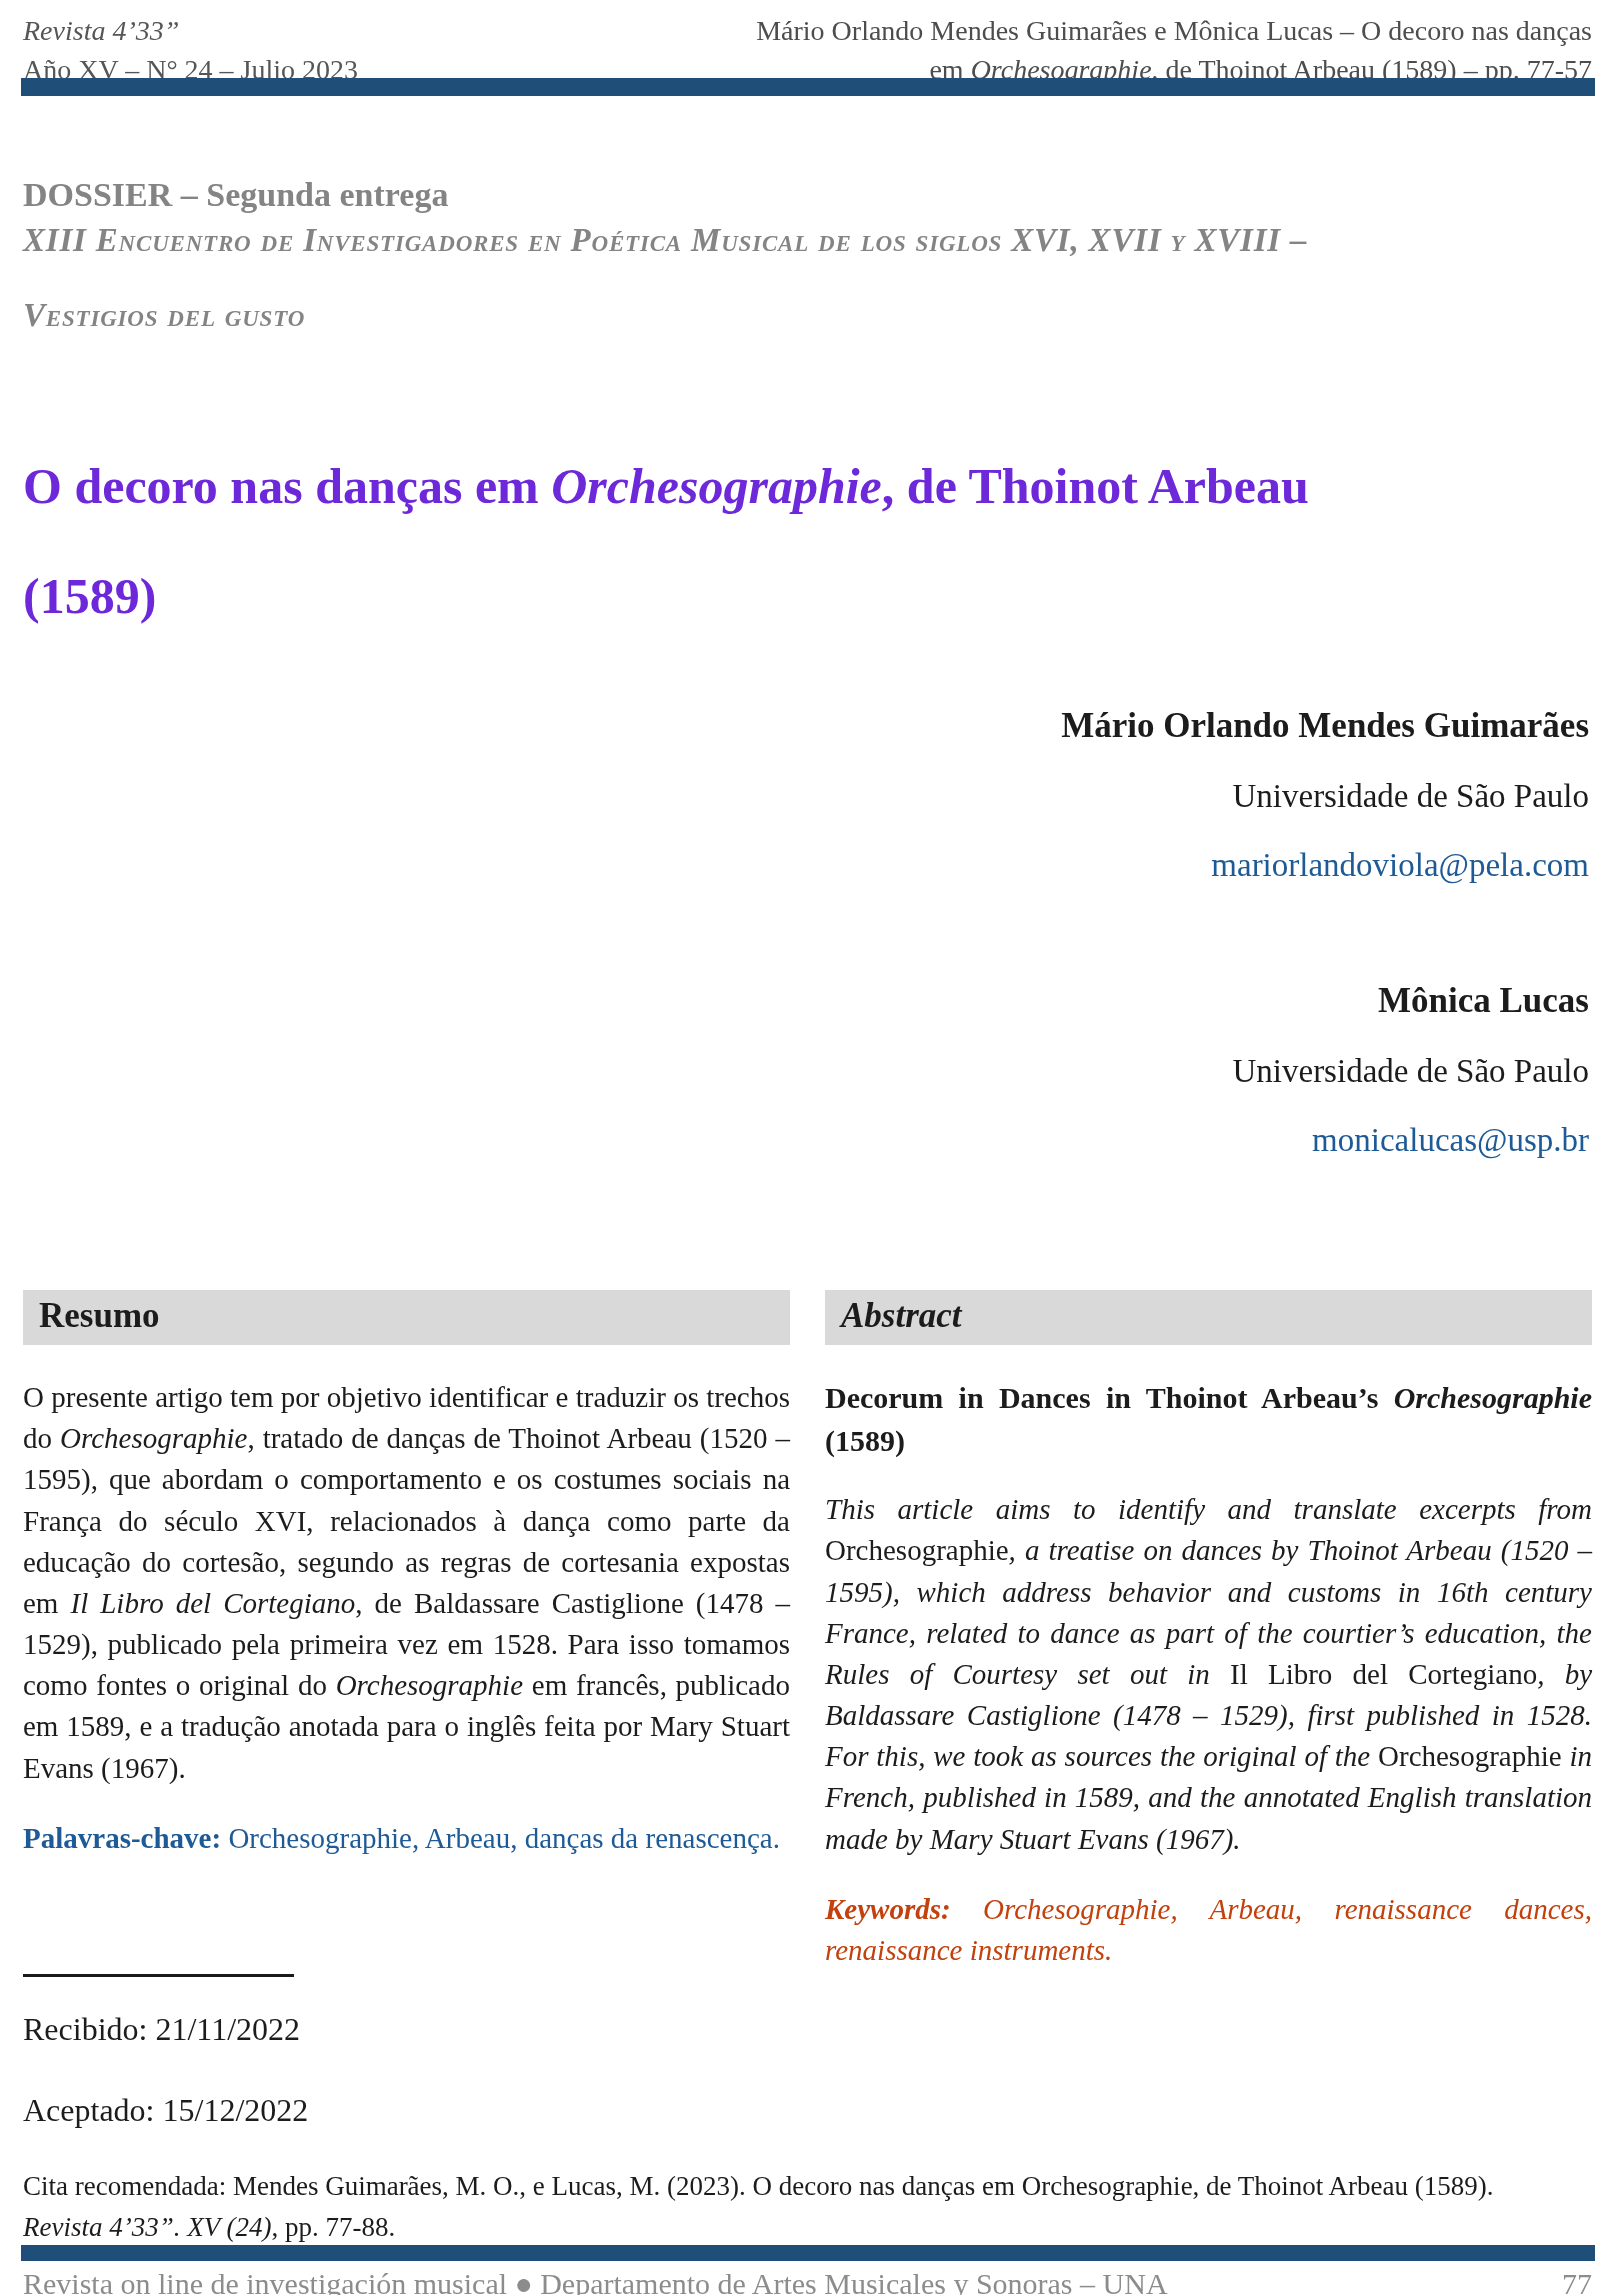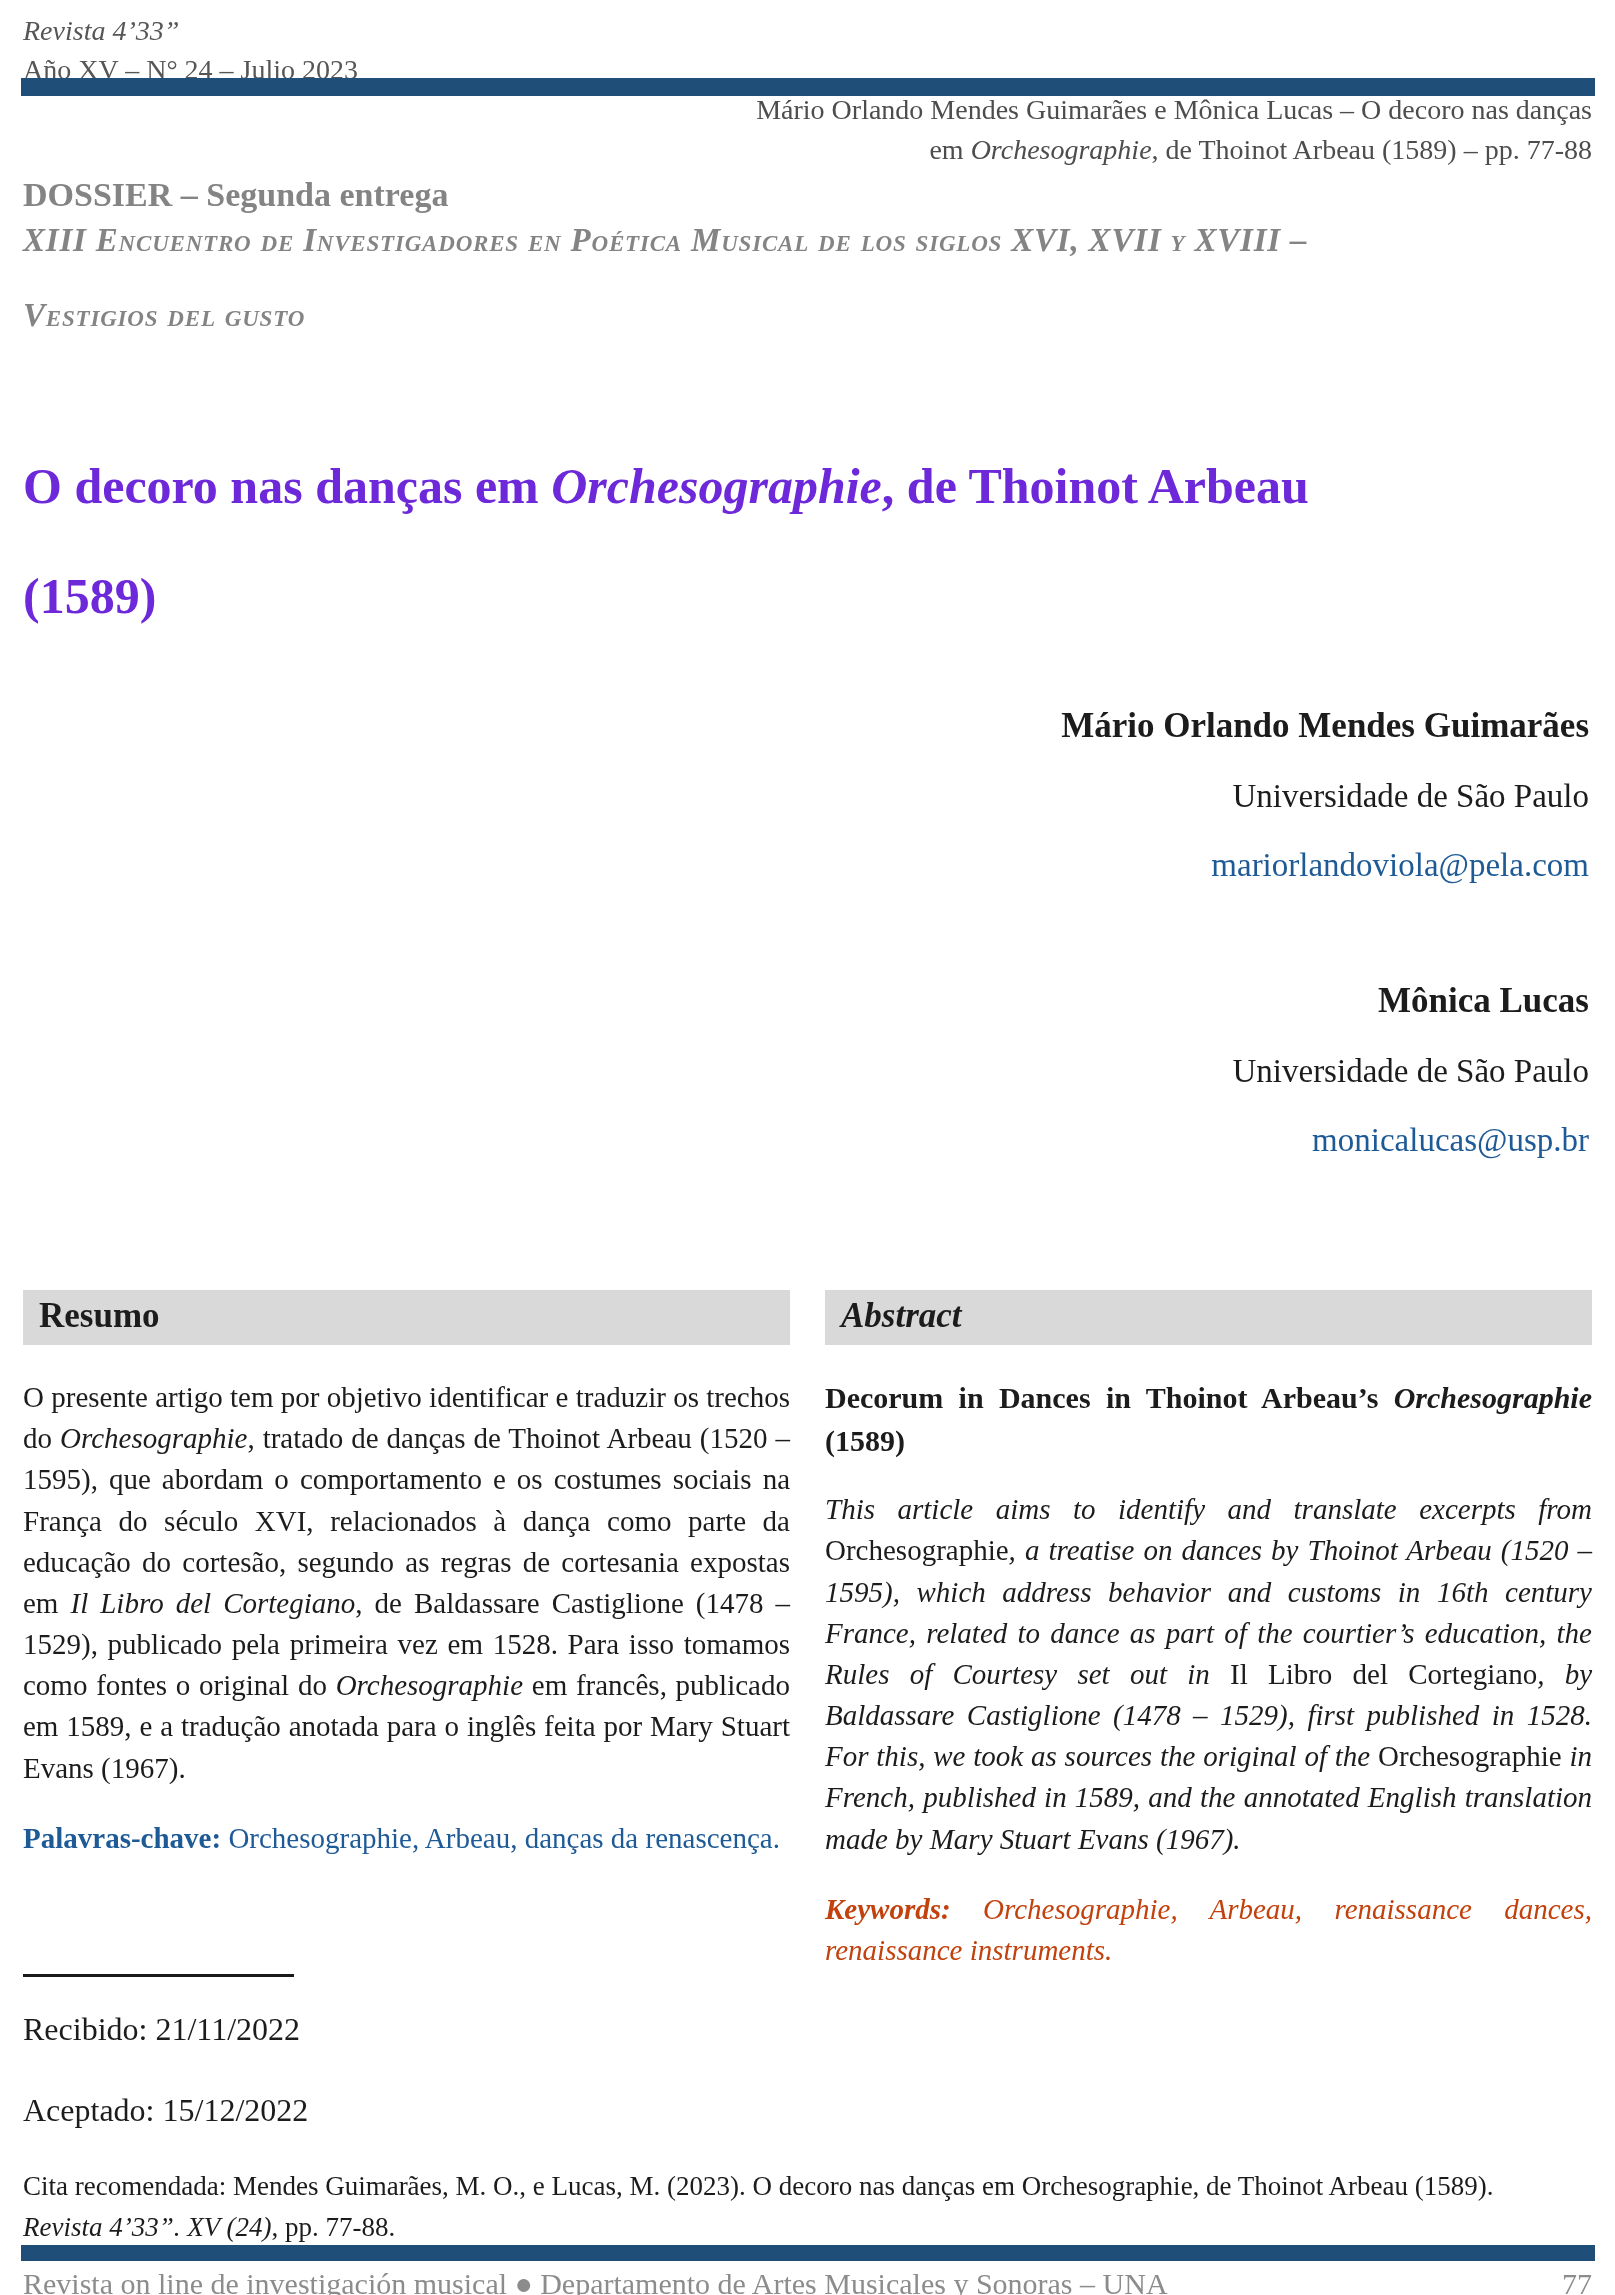--- a/index.html
+++ b/index.html
@@ -14,21 +14,21 @@
   }
 
   
   .seg-r  { font-style:normal; }
   .seg-i  { font-style:italic; }
   .seg-b  { font-weight:bold; font-style:normal; }
   .seg-bi { font-weight:bold; font-style:italic; }
 
   
   .top-header { position:absolute; top:10.7px; left:23px; right:23px;
-                display:flex; justify-content:space-between;flex-direction:column; }
+                display:flex; justify-content:space-between; }
   .journal-id { font-size:28px; line-height:1.42; color:#565656; }
   .journal-id .l1 { font-style:italic; }
   .running-head { font-size:28px; line-height:1.42; color:#4d4d4d; text-align:right; }
 
   .rule-blue-top { position:absolute; top:78px; left:20.5px; right:20.5px; height:17.5px; background:#1f4e79; }
 
   
   .kicker { position:absolute; top:148px; left:23px;
             font-size:34px; font-weight:bold; color:#848484;margin-top:28px; }
   .enc { position:absolute; left:23px; font-size:33px; font-weight:bold;
@@ -74,21 +74,21 @@
 
 <div class="page">
 
   <div class="top-header">
     <div class="journal-id">
       <div class="l1">Revista 4’33”</div>
       <div class="l2">Año XV – N° 24 – Julio 2023</div>
     </div>
     <div class="running-head">
       <div>Mário Orlando Mendes Guimarães e Mônica Lucas – O decoro nas danças</div>
-      <div><span class="seg-r">em </span><span class="seg-i">Orchesographie</span><span class="seg-r">, de Thoinot Arbeau (1589) – pp. 77-88</span></div>
+      <div><span class="seg-r">em </span><span class="seg-i">Orchesographie</span><span class="seg-r">, de Thoinot Arbeau (1589) – pp. 77-57</span></div>
     </div>
   </div>
 
   <div class="rule-blue-top"></div>
 
   <div class="kicker">DOSSIER – Segunda entrega</div>
   <div class="enc enc1">XIII Encuentro de Investigadores en Poética Musical de los siglos XVI, XVII y XVIII –</div>
   <div class="enc enc2">Vestigios del gusto</div>
 
   <h1 class="article-title" style="margin:0; font-weight:normal;"><span class="seg-b">O decoro nas danças em </span><span class="seg-bi">Orchesographie</span><span class="seg-b">, de Thoinot Arbeau (1589)</span></h1>

